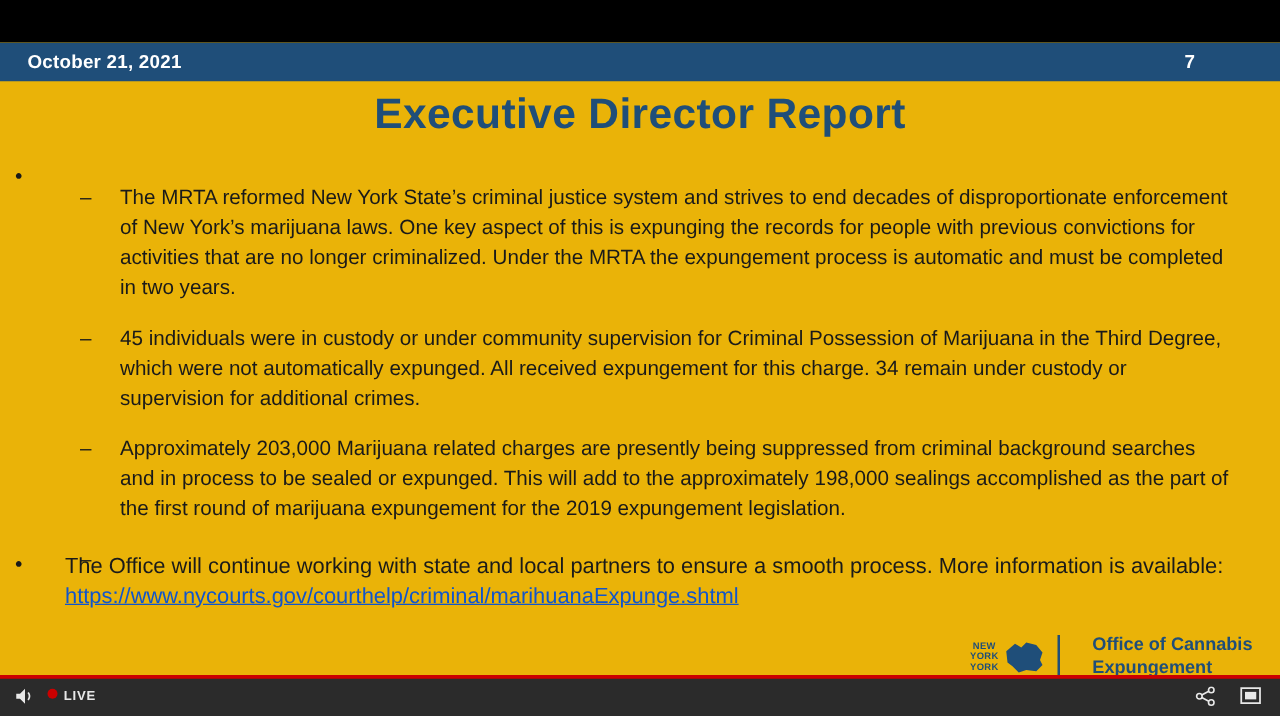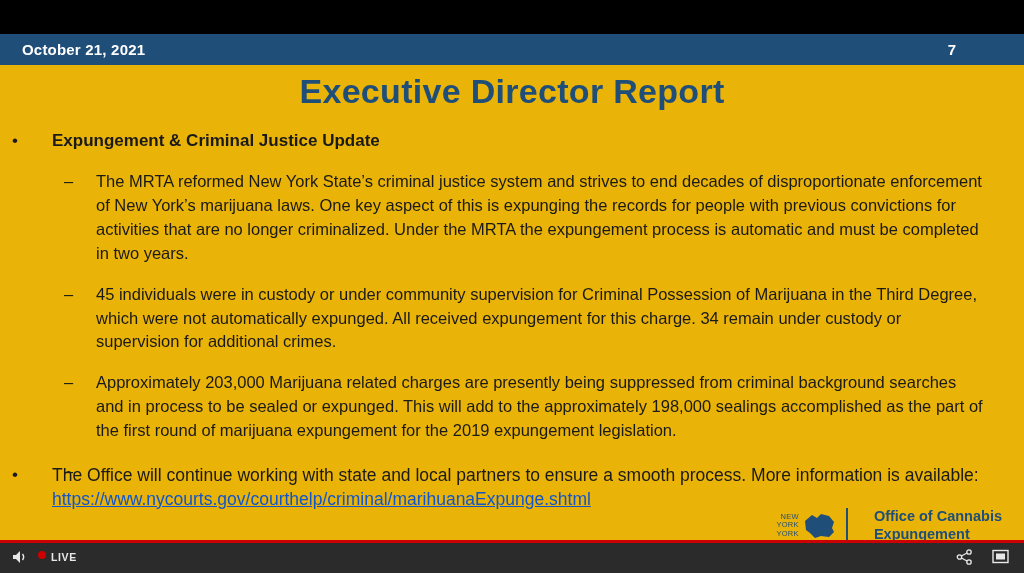--- a/index.html
+++ b/index.html
@@ -132,24 +132,24 @@
     align-items: center;
     gap: 9px;
   }
   #ny-mark {
     display: flex;
     align-items: center;
     gap: 4px;
   }
   #ny-words {
     font-size: 7.5px;
-    font-weight: normal;
+    font-weight: bold;
     color: #1f4e79;
     line-height: 1.15;
-    text-align: right;
+    text-align: center;
     letter-spacing: 0.3px;
   }
   #ny-shape {
     width: 34px;
     height: 28px;
   }
   #ocm-text {
     font-size: 14.5px;
     font-weight: bold;
     color: #1f4e79;
@@ -248,21 +248,20 @@
       <div id="slide-date">October 21, 2021</div>
       <div id="slide-number">7</div>
     </div>
 
     <div id="slide-title">Executive Director Report</div>
 
     <div id="body">
 
       <div class="l1">
         <span class="bullet">•</span>
-        <span>Expungement &amp; Criminal Justice Update</span>
       </div>
 
       <div class="l2 gap-big">
         <span class="dash">–</span>
         <span>The MRTA reformed New York State’s criminal justice system and strives to end decades of disproportionate enforcement of New York’s marijuana laws. One key aspect of this is expunging the records for people with previous convictions for activities that are no longer criminalized. Under the MRTA the expungement process is automatic and must be completed in two years.</span>
       </div>
 
       <div class="l2 gap-big">
         <span class="dash">–</span>
         <span>45 individuals were in custody or under community supervision for Criminal Possession of Marijuana in the Third Degree, which were not automatically expunged. All received expungement for this charge. 34 remain under custody or supervision for additional crimes.</span>

